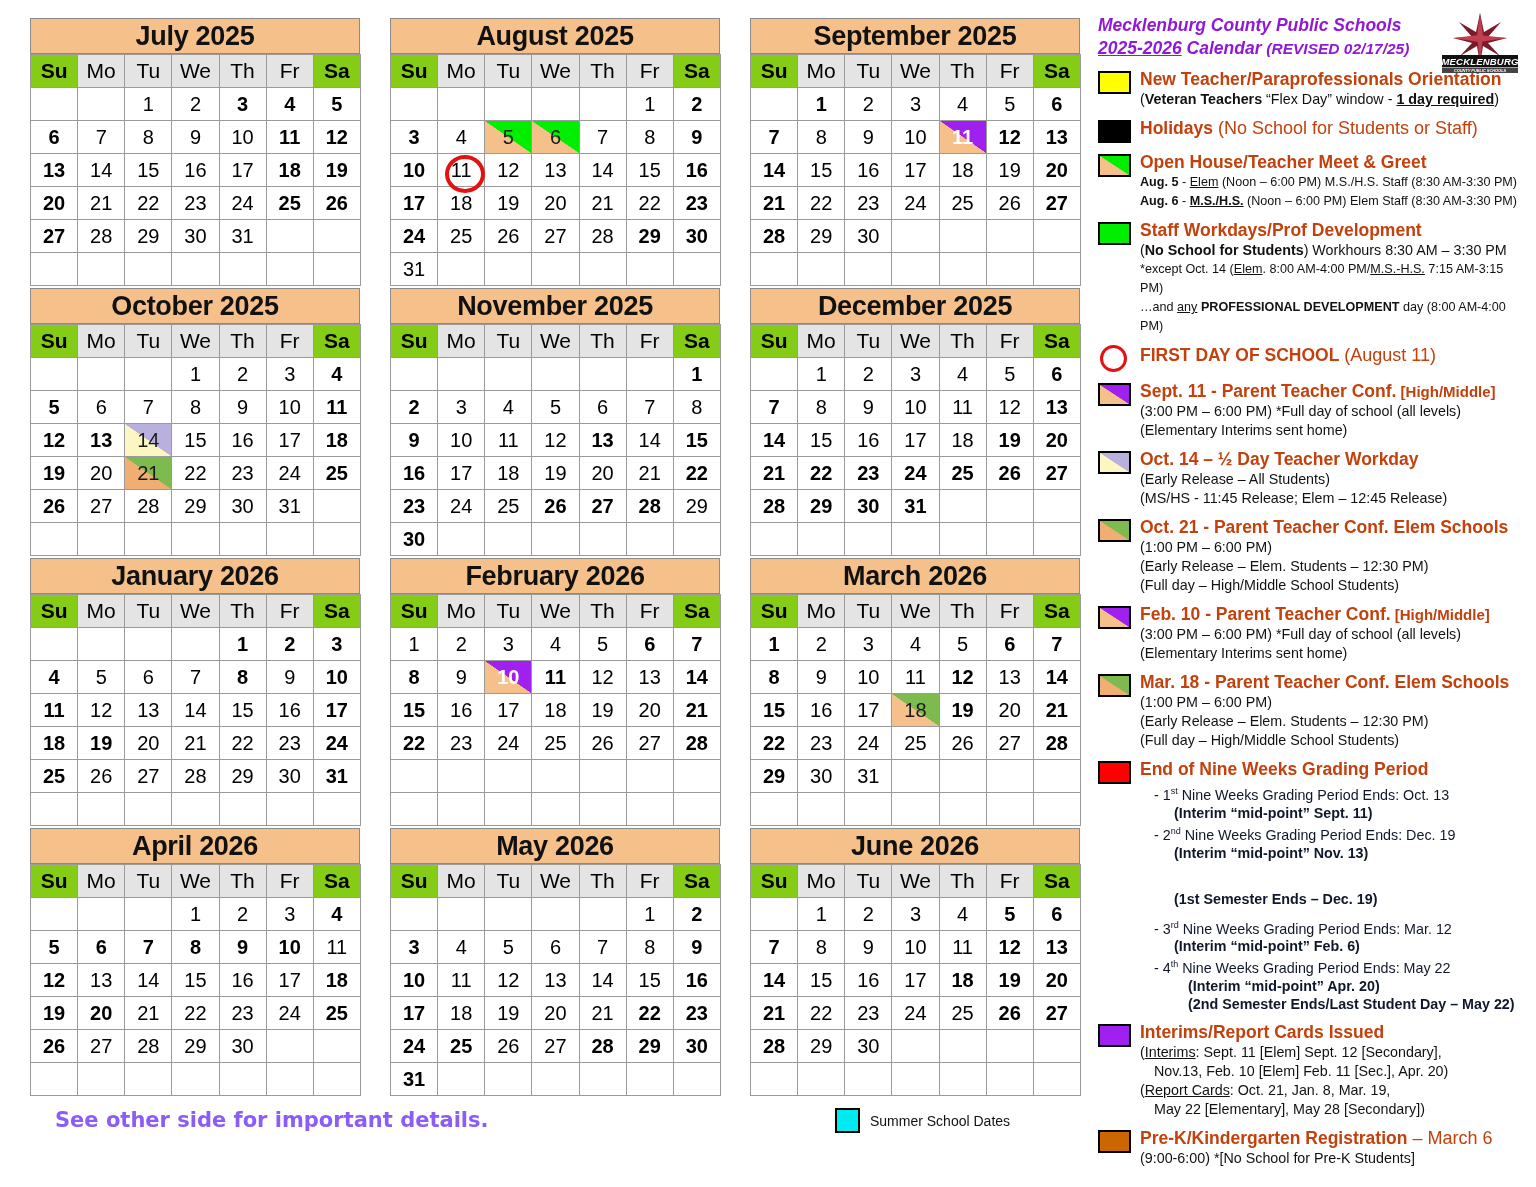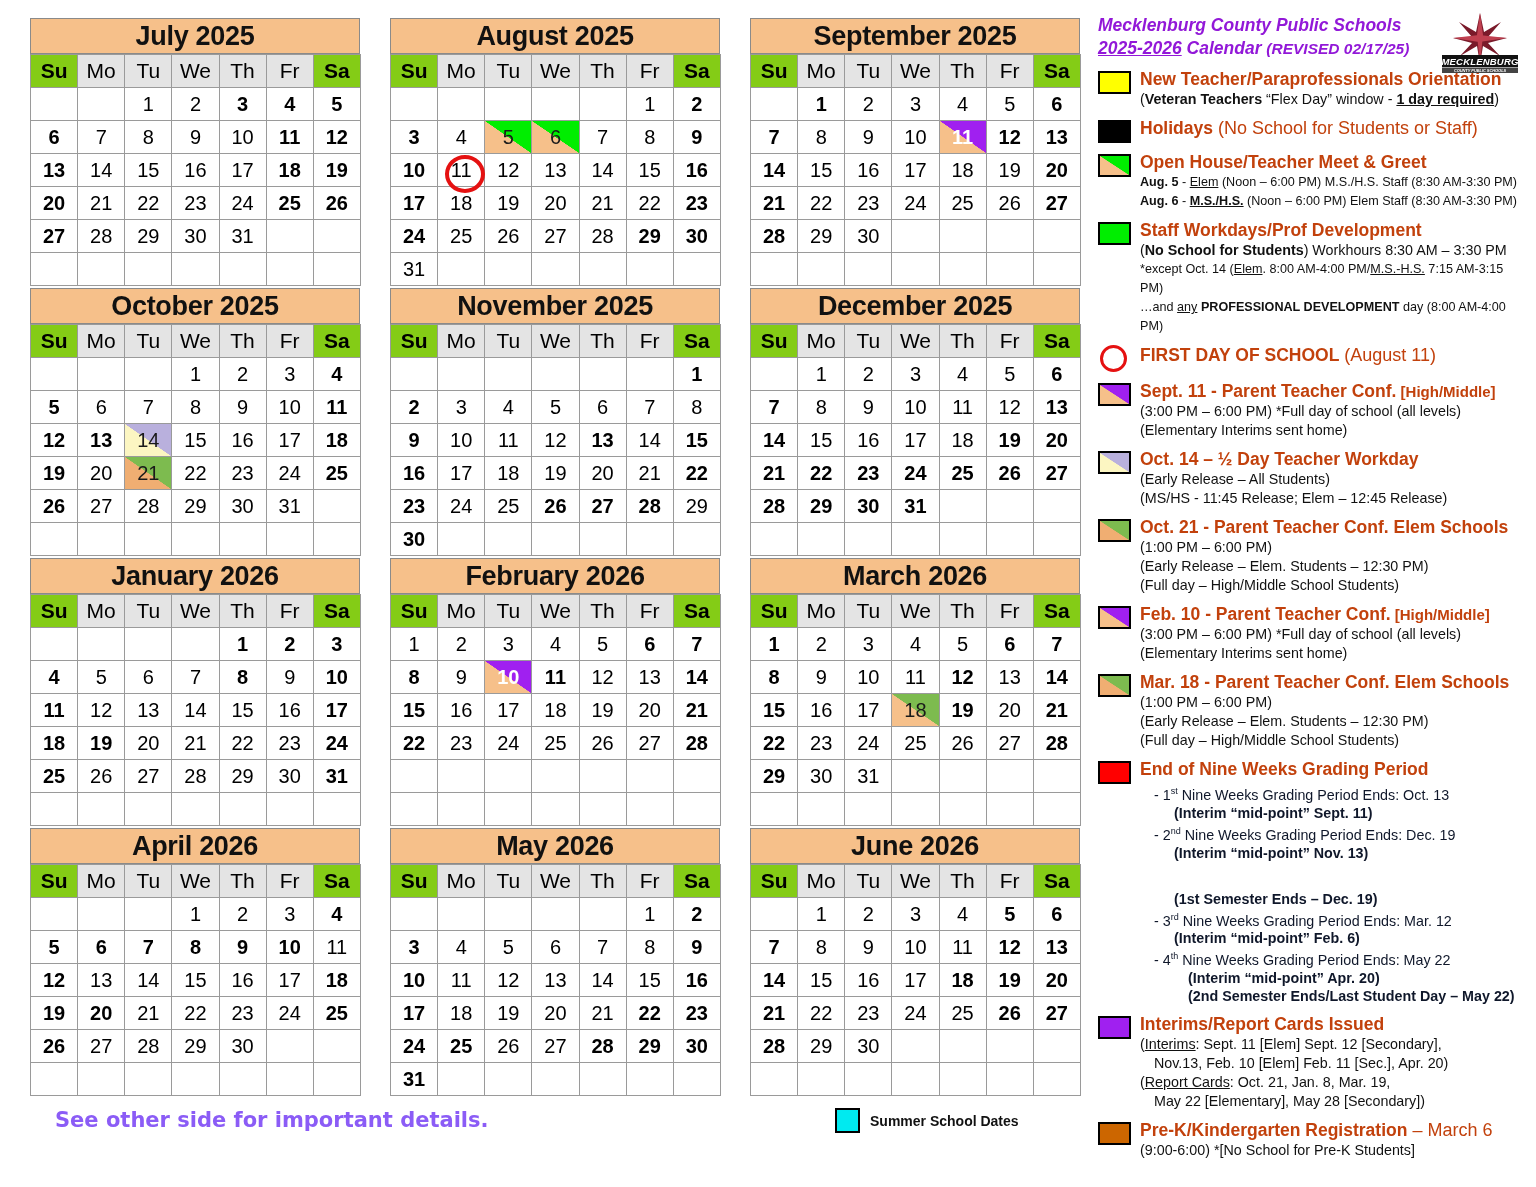--- a/index.html
+++ b/index.html
@@ -100,21 +100,21 @@
   }
 
   
   #footer-note {
     position:absolute; left:55px; top:1108px;
     font-size:21px; font-weight:bold; color:#8b5cf6;
     font-family:"DejaVu Sans", sans-serif;
   }
   #summer-legend {
     position:absolute; left:835px; top:1108px;
-    display:flex; align-items:center; gap:10px;font-weight:bold;
+    display:flex; align-items:center; gap:10px;
   }
   #summer-legend .sw {
     width:25px; height:25px; background:#00eaf0; border:2px solid #000;
   }
   #summer-legend .txt { font-size:14px; color:#111; }
 
   
   #legend {
     position:absolute; left:1098px; top:14px;
     width:428px; height:1165px;
@@ -1150,21 +1150,21 @@
         <div class="lrow">
           <div class="swatch sw-red"></div>
           <div class="lbody">
             <div class="ltitle"><span>End of Nine Weeks Grading Period</span></div>
             <div class="nine-list">
               <div class="ind1" style="padding-left: 14px;">- 1<sup>st</sup> Nine Weeks Grading Period Ends: Oct. 13</div>
               <div class="it ind2" style="padding-left: 34px; font-weight: bold;">(Interim “mid-point” Sept. 11)</div>
               <div class="ind1" style="padding-left: 14px;">- 2<sup>nd</sup> Nine Weeks Grading Period Ends: Dec. 19</div>
               <div class="it ind2" style="padding-left: 34px; font-weight: bold;">(Interim “mid-point” Nov. 13)</div>
               <div class="it ind2" style="padding-left: 34px; font-weight: bold; margin-top: 28px;">(1st Semester Ends – Dec. 19)</div>
-              <div class="ind1" style="padding-left: 14px;">- 3<sup>rd</sup> Nine Weeks Grading Period Ends: Mar. 12</div>
+              <div class="ind1" style="padding-left: 14px; margin-top: 8px;">- 3<sup>rd</sup> Nine Weeks Grading Period Ends: Mar. 12</div>
               <div class="it ind2" style="padding-left: 34px; font-weight: bold;">(Interim “mid-point” Feb. 6)</div>
               <div class="ind1" style="padding-left: 14px;">- 4<sup>th</sup> Nine Weeks Grading Period Ends: May 22</div>
               <div class="it ind3" style="padding-left: 48px; font-weight: bold;">(Interim “mid-point” Apr. 20)</div>
               <div class="it ind3" style="padding-left: 48px; font-weight: bold;">(2nd Semester Ends/Last Student Day – May 22)</div>
             </div>
           </div>
         </div>
         <div class="lrow">
           <div class="swatch sw-purple"></div>
           <div class="lbody">

